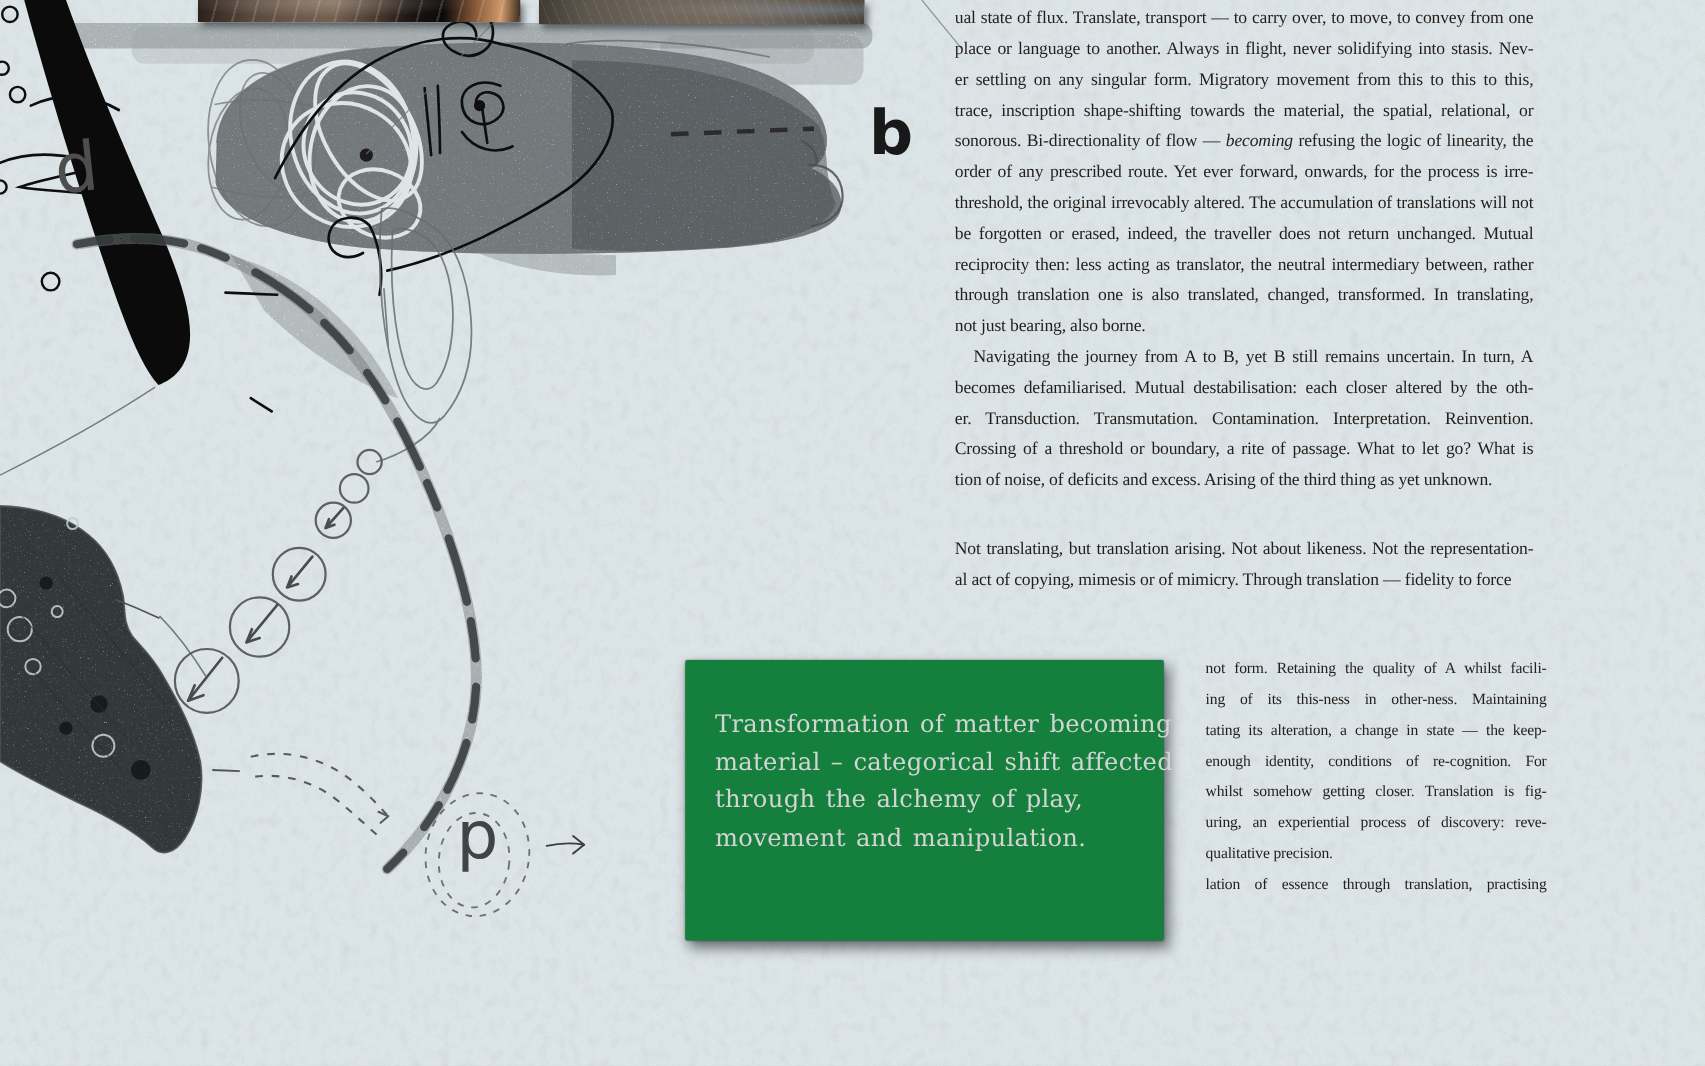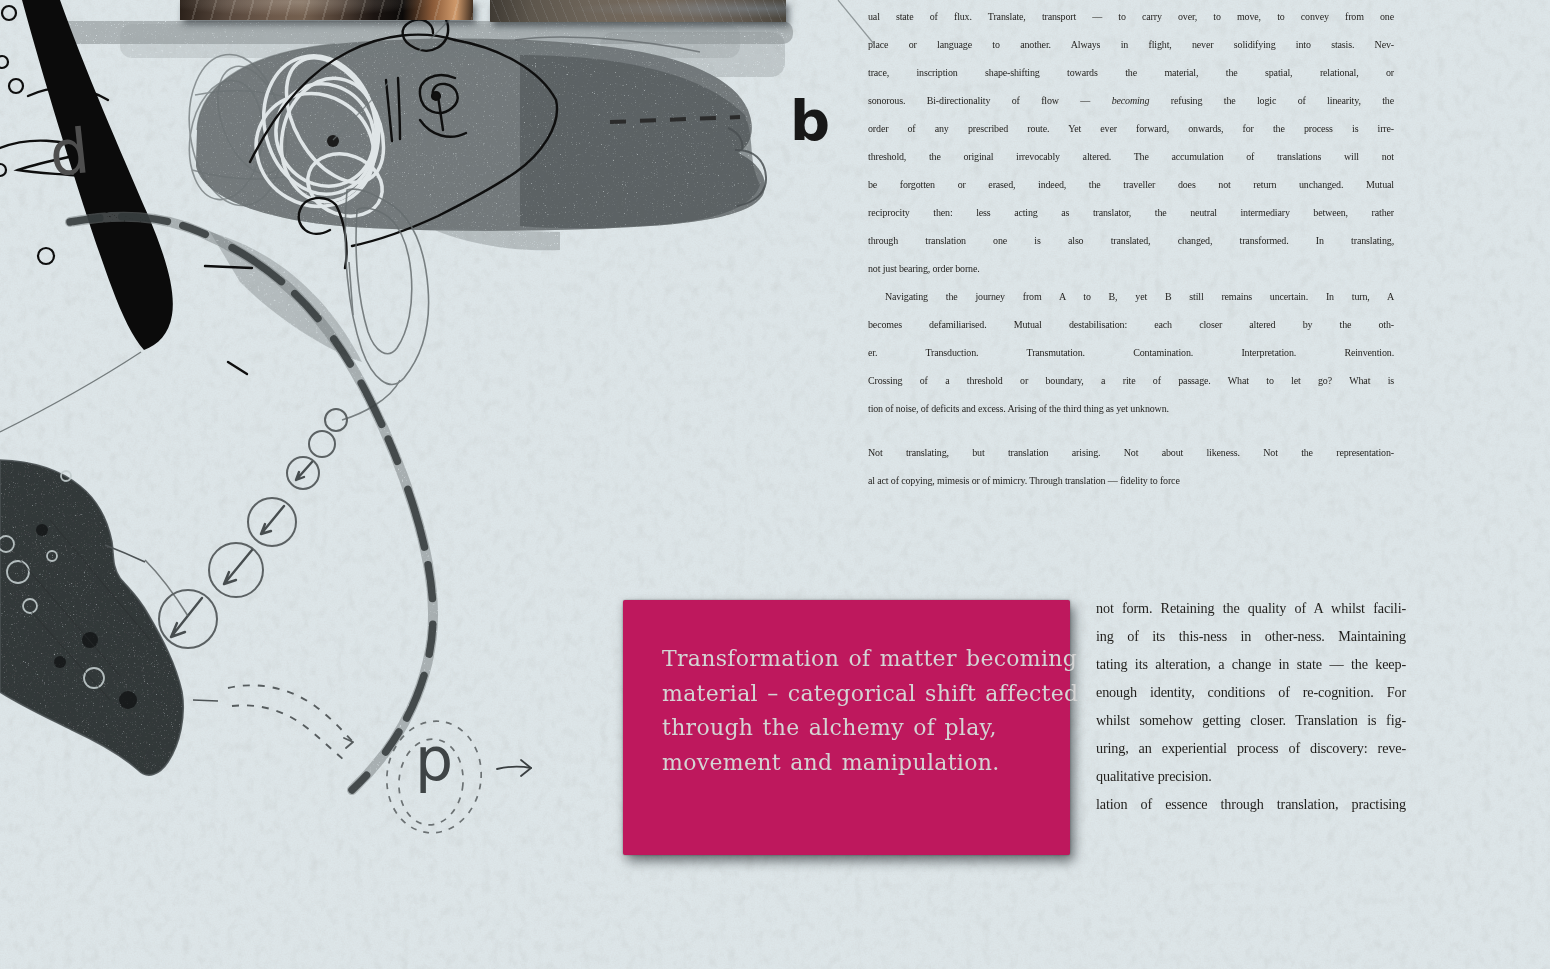--- a/index.html
+++ b/index.html
@@ -29,43 +29,42 @@
   }
   .scratches{position:absolute;inset:0;pointer-events:none;
     background:
       radial-gradient(ellipse at 90% 40%, rgba(150,178,205,.30), transparent 50%),
       repeating-linear-gradient(68deg, rgba(205,215,225,.10) 0 1px, transparent 1px 9px);
   }
 
   
   .quote{
     position:absolute;left:623px;top:600px;width:435px;height:255px;
-    background:#be185d;border-radius:2px;
+    background:#15803d;border-radius:2px;
     box-shadow:4px 6px 12px rgba(10,14,18,.55), 0 0 2px rgba(0,0,0,.4);
-    padding-left:12px;
   }
   .quote-inner{
     padding:42px 24px 0 27px;
     font-family:"DejaVu Serif",serif;font-size:22px;line-height:34.5px;
     color:#d4d4d4;word-spacing:2px;letter-spacing:.3px;
   }
   .quote-inner .line{white-space:nowrap;text-align:left;}
 
   
   .col{
     position:absolute;left:868px;top:3px;width:526px;
-    font-size:10px;line-height:28px;letter-spacing:-0.15px;
+    font-size:16px;line-height:28px;letter-spacing:-0.15px;
   }
   .col-narrow{
     position:absolute;left:1096px;top:594px;width:310px;
     font-size:14.2px;line-height:28px;letter-spacing:-0.15px;
   }
   .col .line,.col-narrow .line{text-align:justify;text-align-last:justify;}
   .col .line.last,.col-narrow .line.last{text-align-last:left;}
-  .para-gap{margin-top:16px;}
+  .para-gap{margin-top:35px;}
   [data-name="para-2"] .line:first-child{text-indent:17px;}
   i{font-style:italic;}
 </style>
 </head>
 <body>
 
 <div class="page" data-name="book-page">
 
   <svg class="texture" data-name="paper-texture" width="1550" height="969">
     <defs>
@@ -264,28 +263,29 @@
         <div class="line">material – categorical shift affected</div>
         <div class="line">through the alchemy of play,</div>
         <div class="line last">movement and manipulation.</div>
       </div>
   </div>
 
   <div class="col" data-name="article-column">
     <div data-name="para-1">
         <div class="line">ual state of flux. Translate, transport — to carry over, to move, to convey from one</div>
         <div class="line">place or language to another. Always in flight, never solidifying into stasis. Nev-</div>
+        <div class="line">er settling on any singular form. Migratory movement from this to this to this,</div>
         <div class="line">trace, inscription shape-shifting towards the material, the spatial, relational, or</div>
         <div class="line">sonorous. Bi-directionality of flow — <i>becoming</i> refusing the logic of linearity, the</div>
         <div class="line">order of any prescribed route. Yet ever forward, onwards, for the process is irre-</div>
         <div class="line">threshold, the original irrevocably altered. The accumulation of translations will not</div>
         <div class="line">be forgotten or erased, indeed, the traveller does not return unchanged. Mutual</div>
         <div class="line">reciprocity then: less acting as translator, the neutral intermediary between, rather</div>
         <div class="line">through translation one is also translated, changed, transformed. In translating,</div>
-        <div class="line last">not just bearing, order borne.</div>
+        <div class="line last">not just bearing, also borne.</div>
       </div>
     <div data-name="para-2">
         <div class="line">Navigating the journey from A to B, yet B still remains uncertain. In turn, A</div>
         <div class="line">becomes defamiliarised. Mutual destabilisation: each closer altered by the oth-</div>
         <div class="line">er. Transduction. Transmutation. Contamination. Interpretation. Reinvention.</div>
         <div class="line">Crossing of a threshold or boundary, a rite of passage. What to let go? What is</div>
         <div class="line last">tion of noise, of deficits and excess. Arising of the third thing as yet unknown.</div>
       </div>
     <div class="para-gap" data-name="para-3a">
         <div class="line">Not translating, but translation arising. Not about likeness. Not the representation-</div>

